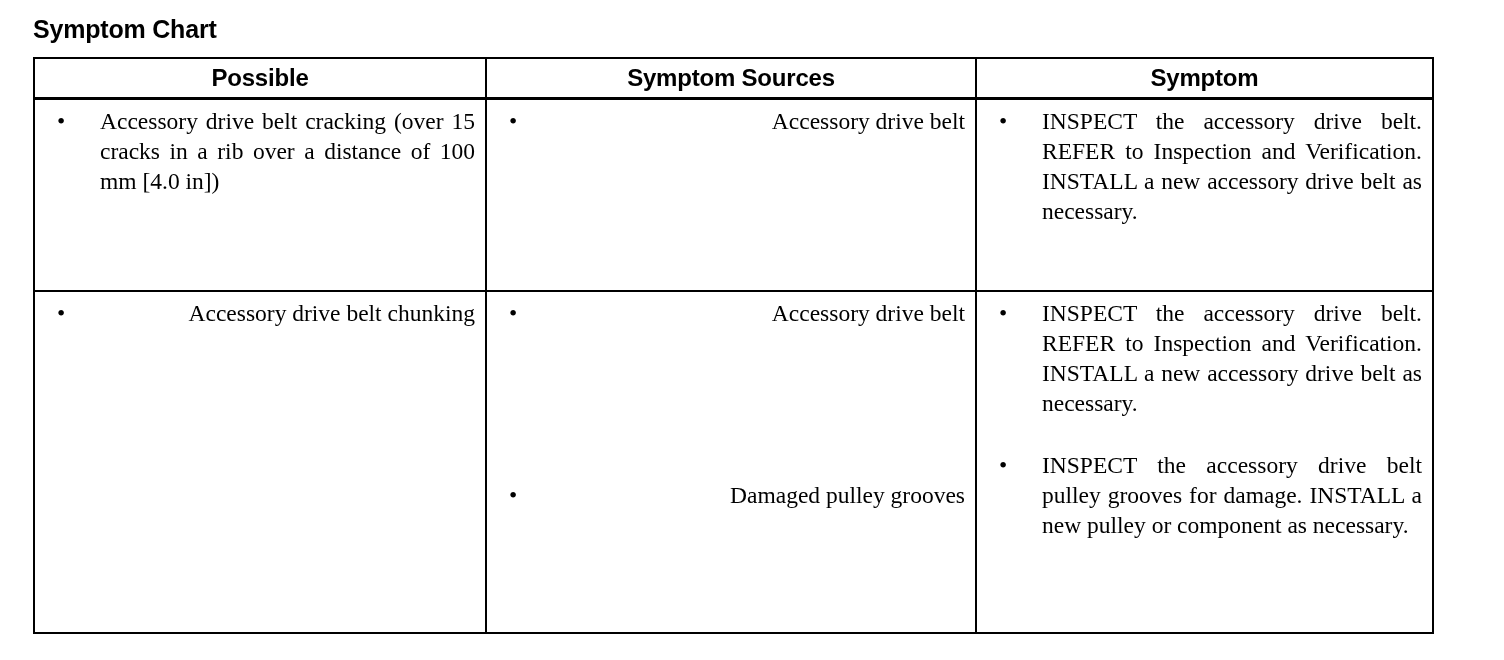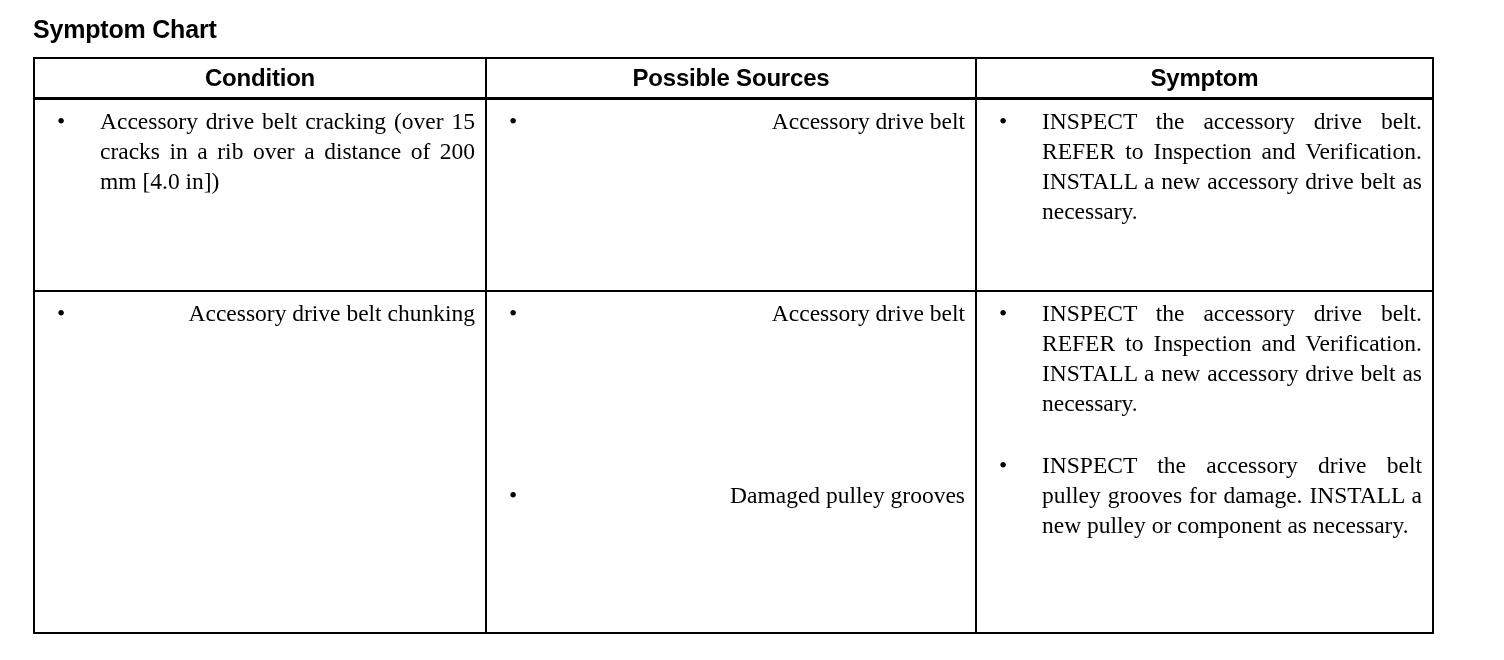--- a/index.html
+++ b/index.html
@@ -117,35 +117,35 @@
 
   <table class="symptom-table">
     <colgroup>
       <col class="c-condition">
       <col class="c-sources">
       <col class="c-action">
     </colgroup>
 
     <thead>
       <tr>
-        <th>Condition</th>
-        <th>Possible Sources</th>
+        <th>Possible</th>
+        <th>Symptom Sources</th>
         <th>Symptom</th>
       </tr>
     </thead>
 
     <tbody>
 
       <tr class="row-1">
         <td>
           <div class="cell-inner">
             <ul class="bullets">
               <li>
                 <span class="bullet-dot">•</span>
-                <span class="bullet-text">Accessory drive belt cracking (over 15 cracks in a rib over a distance of 200 mm [4.0 in])</span>
+                <span class="bullet-text">Accessory drive belt cracking (over 15 cracks in a rib over a distance of 100 mm [4.0 in])</span>
               </li>
             </ul>
           </div>
         </td>
 
         <td>
           <div class="cell-inner">
             <ul class="bullets nojust">
               <li>
                 <span class="bullet-dot">•</span>

